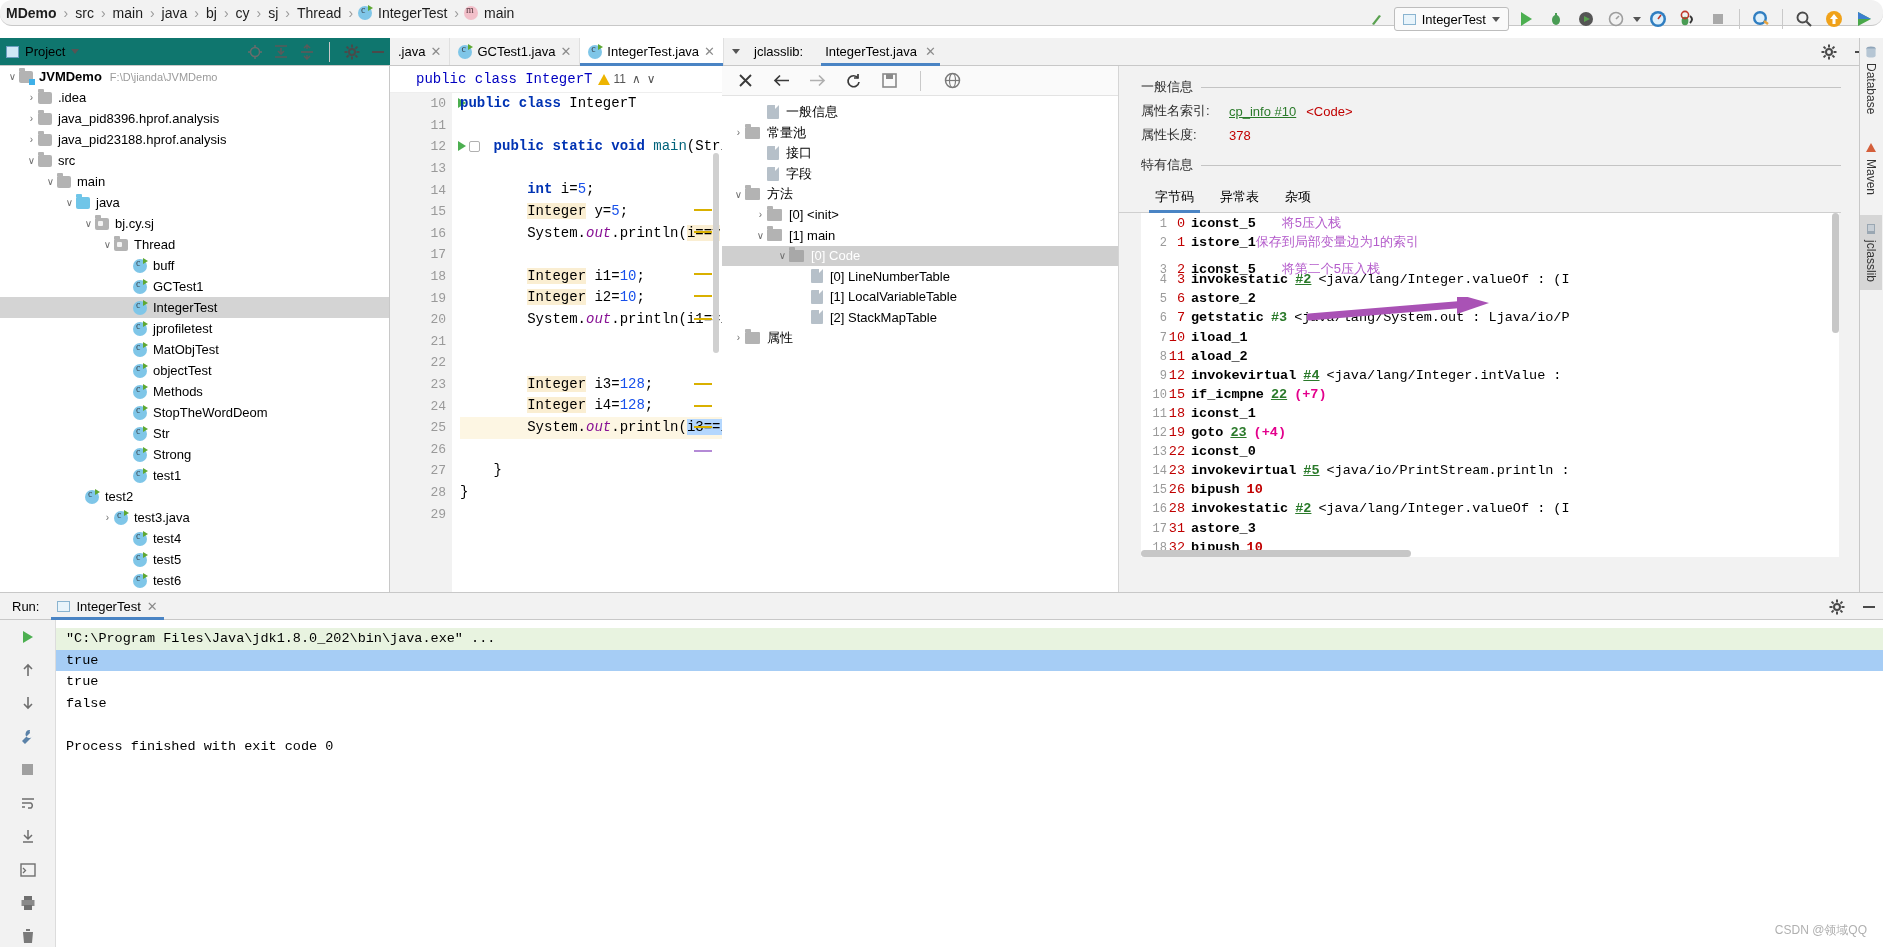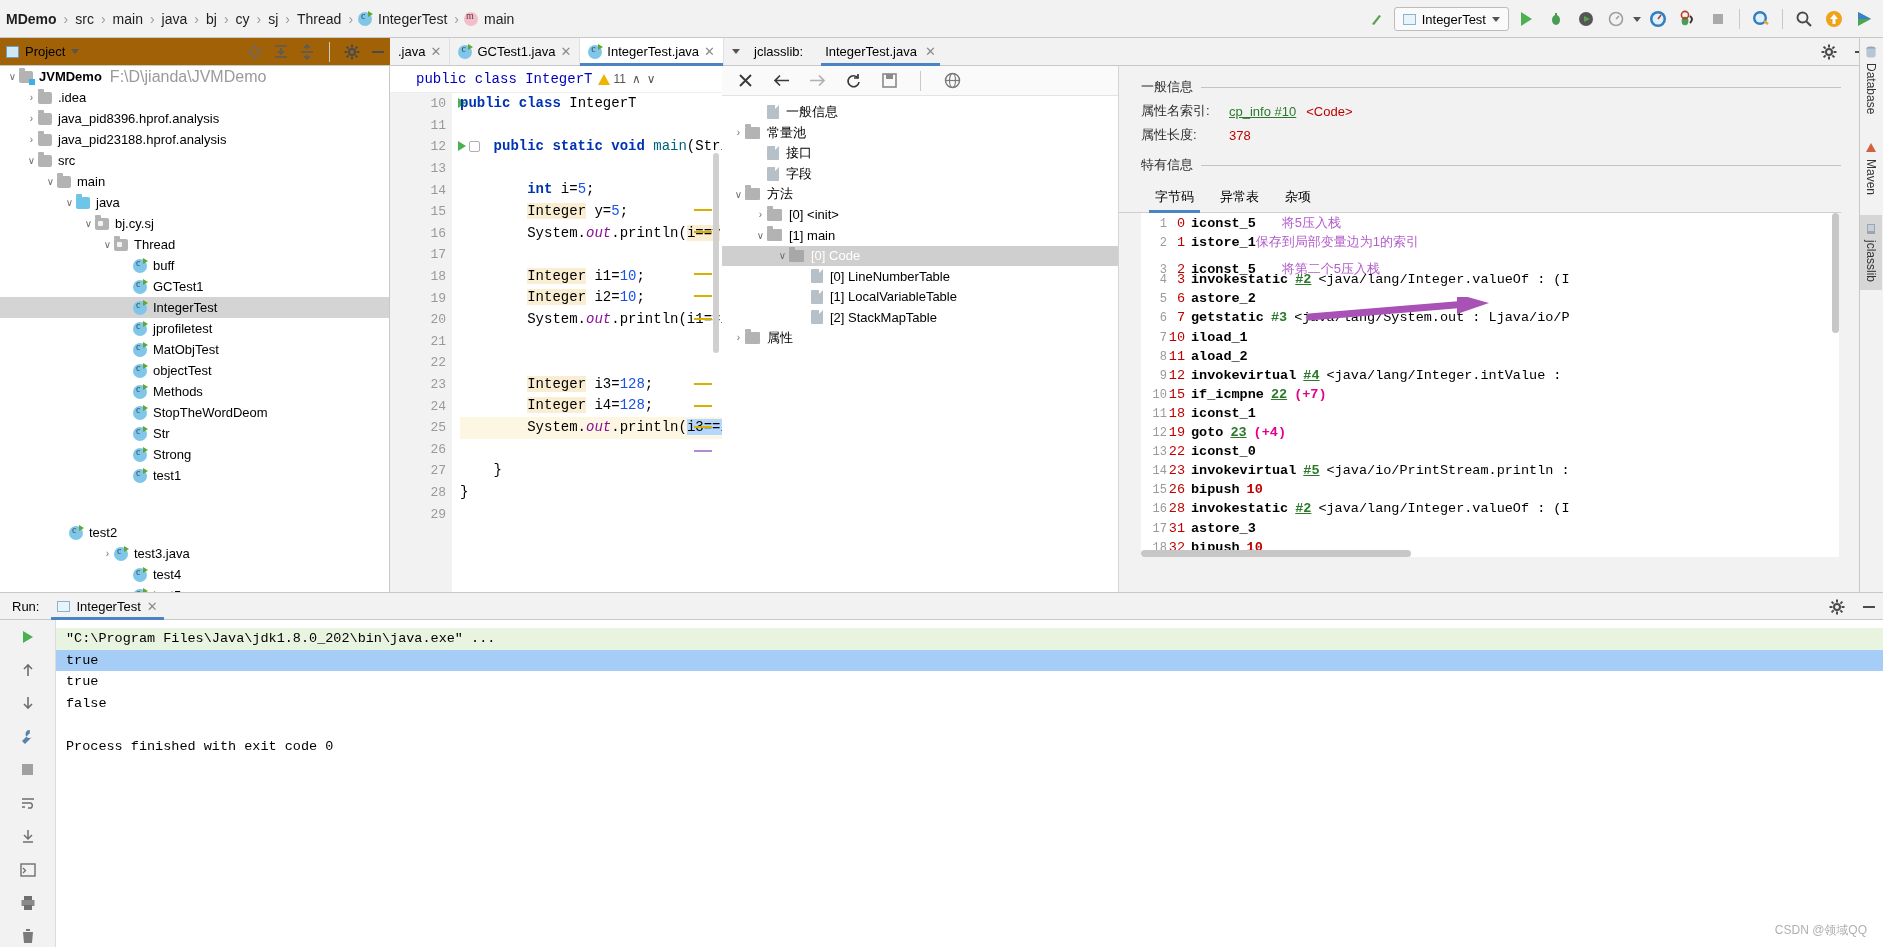--- a/index.html
+++ b/index.html
@@ -7,23 +7,23 @@
     width: 1883px; height: 947px;
     background: #ffffff;
     font-family: "Liberation Sans", sans-serif;
     font-size: 13px;
     color: #000000;
     overflow: hidden;
   }
 
   
   .topbar {
-    position: absolute; left: 0; top: 0; width: 1883px; height: 38px;
+    position: absolute; left: 0; top: 0; width: 1883px; height: 26px;
     background: #f2f2f2; border-bottom: 1px solid #c8c8c8;
-    display: flex; align-items: center;
+    display: flex; align-items: center; border-radius: 12px;
   }
   .crumbs { display: flex; align-items: center; padding-left: 4px; }
   .crumb { font-size: 14px; color: #1d1d1d; padding: 0 2px; white-space: nowrap; }
   .crumb.bold { font-weight: bold; }
   .crumb-sep { color: #9a9a9a; font-size: 14px; padding: 0 5px; }
   .crumb-wrap { display:flex; align-items:center; gap:4px; }
 
   .ico-class {
     display:inline-block; width:14px; height:14px; border-radius:50%;
     background:#7fc6e8; position:relative; flex:0 0 auto;
@@ -61,21 +61,21 @@
   }
   .runcfg .winico{width:13px;height:11px;background:#e8f4fb;border:1px solid #8ab4d0;}
   .caret{width:0;height:0;border-left:4px solid transparent;border-right:4px solid transparent;border-top:5px solid #555;}
   .tri-green{width:0;height:0;border-left:11px solid #4caf50;border-top:7px solid transparent;border-bottom:7px solid transparent;}
   .vdiv{width:1px;height:20px;background:#c9c9c9;margin:0 4px;}
 
   
   .row2 { position:absolute; left:0; top:38px; width:1883px; height:28px; }
   .projhdr {
     position:absolute; left:0; top:0; width:390px; height:28px;
-    background:#a16207; border-bottom:1px solid #c8c8c8;
+    background:#0f766e; border-bottom:1px solid #c8c8c8;
     display:flex; align-items:center; padding-left:6px; gap:6px;
   }
   .projhdr .pico{width:13px;height:12px;background:#cfe8f6;border:1px solid #6c9fc0;}
   .projhdr .ptxt{font-size:13px;}
   .projhdr-icons{position:absolute;right:4px;top:0;height:28px;display:flex;align-items:center;gap:10px;}
 
   .tabstrip {
     position:absolute; left:390px; top:0; width:1493px; height:28px;
     background:#f2f2f2; border-bottom:1px solid #c8c8c8; display:flex; align-items:stretch;
   }
@@ -110,21 +110,21 @@
   .fold{
     width:14px;height:12px;background:#b3b3b3;border-radius:1px 2px 2px 2px;
     position:relative;flex:0 0 auto;
   }
   .fold::before{content:"";position:absolute;left:0;top:-3px;width:6px;height:3px;background:#b3b3b3;border-radius:1px 1px 0 0;}
   .fold.blue{background:#6fc5e8;} .fold.blue::before{background:#6fc5e8;}
   .fold.pkg::after{content:"";position:absolute;left:3px;top:3px;width:5px;height:5px;background:#f3f3f3;border-radius:1px;}
   .fold.mod::after{content:"";position:absolute;right:-2px;bottom:-2px;width:6px;height:6px;background:#3eb0e8;}
   .tlabel{padding-left:6px;}
   .tlabel.bold{font-weight:bold;}
-  .tpath{padding-left:8px;color:#9a9a9a;font-size:16px;}
+  .tpath{padding-left:8px;color:#9a9a9a;font-size:11px;}
 
   
   .editor{position:absolute;left:390px;top:66px;width:332px;height:526px;background:#ffffff;overflow:hidden;}
   .ed-breadcrumb{
     height:27px;display:flex;align-items:center;gap:6px;font-size:14px;
     font-family:"Liberation Mono",monospace;border-bottom:1px solid #eee;padding-left:26px;
     color:#0000c0;
   }
   .warnbadge{display:flex;align-items:center;gap:3px;font-family:"Liberation Sans",sans-serif;font-size:12px;color:#555;}
   .warn-tri{width:0;height:0;border-left:6px solid transparent;border-right:6px solid transparent;border-bottom:11px solid #edb400;position:relative;}
@@ -514,21 +514,21 @@
       <div class="trow" style="padding-left: 120px;">
         <span class="arrow"></span>
         <span class="ico-class"></span>
         <span class="tlabel">Strong</span>
       </div>
       <div class="trow" style="padding-left: 120px;">
         <span class="arrow"></span>
         <span class="ico-class"></span>
         <span class="tlabel">test1</span>
       </div>
-      <div class="trow" style="padding-left: 56px; margin-top: 36px;">
+      <div class="trow" style="padding-left: 72px;">
         <span class="arrow"></span>
         <span class="ico-class"></span>
         <span class="tlabel">test2</span>
       </div>
       <div class="trow" style="padding-left: 101px;">
         <span class="arrow">›</span>
         <span class="ico-class"></span>
         <span class="tlabel">test3.java</span>
       </div>
       <div class="trow" style="padding-left: 120px;">

